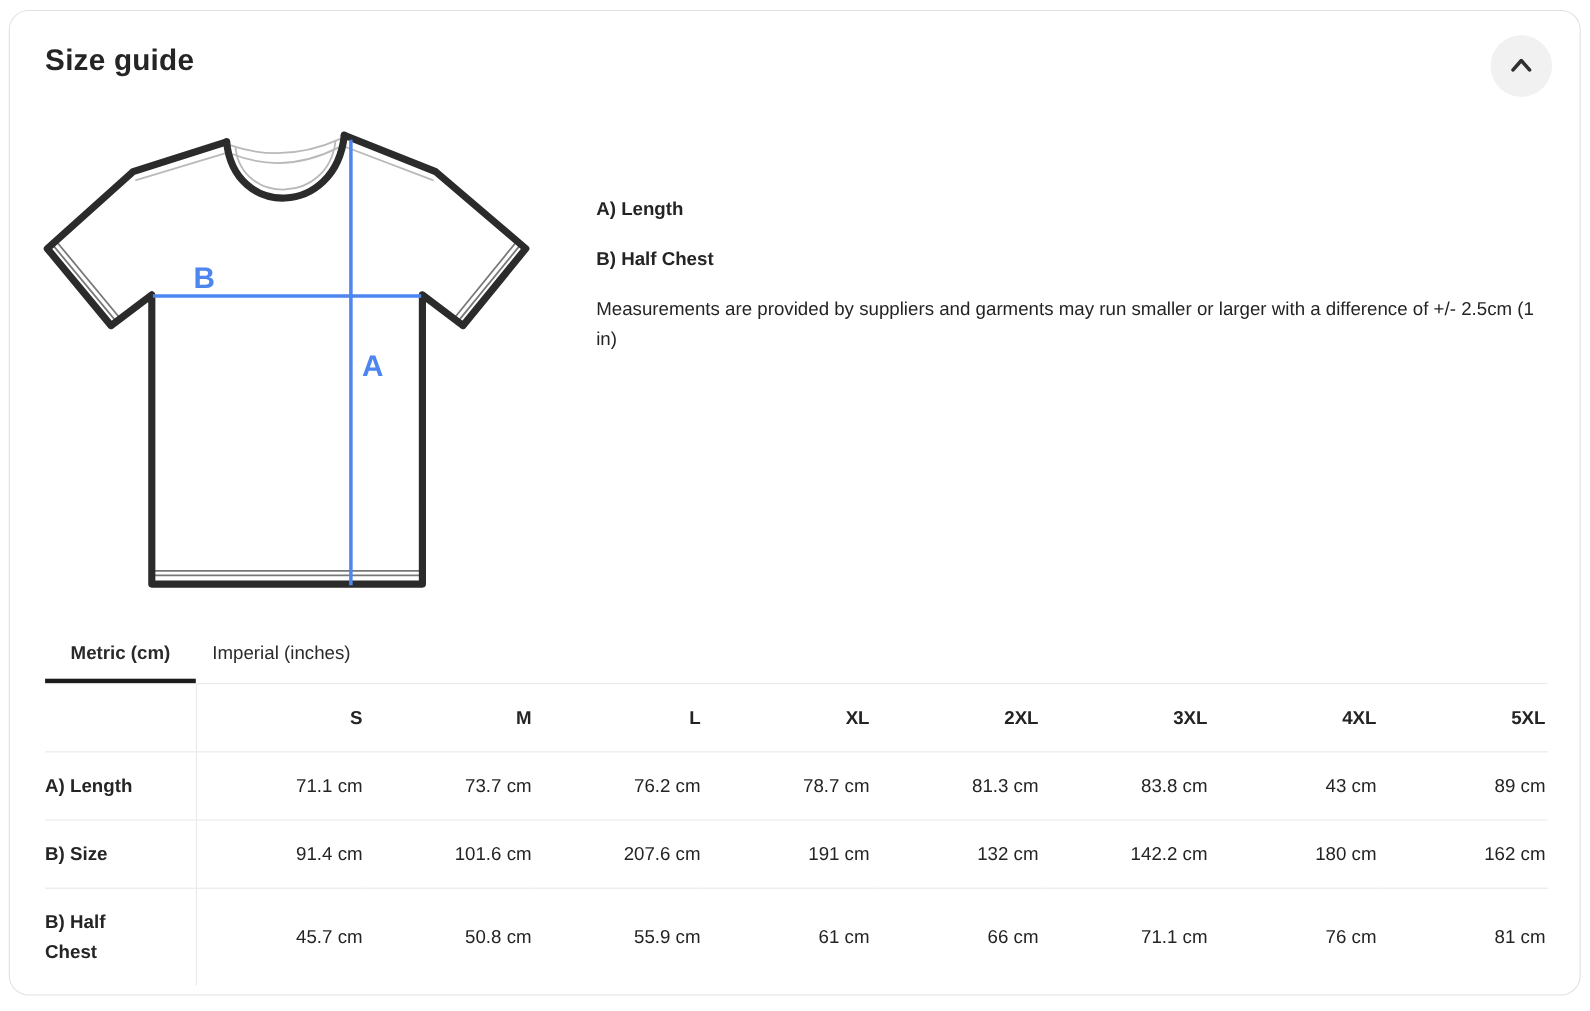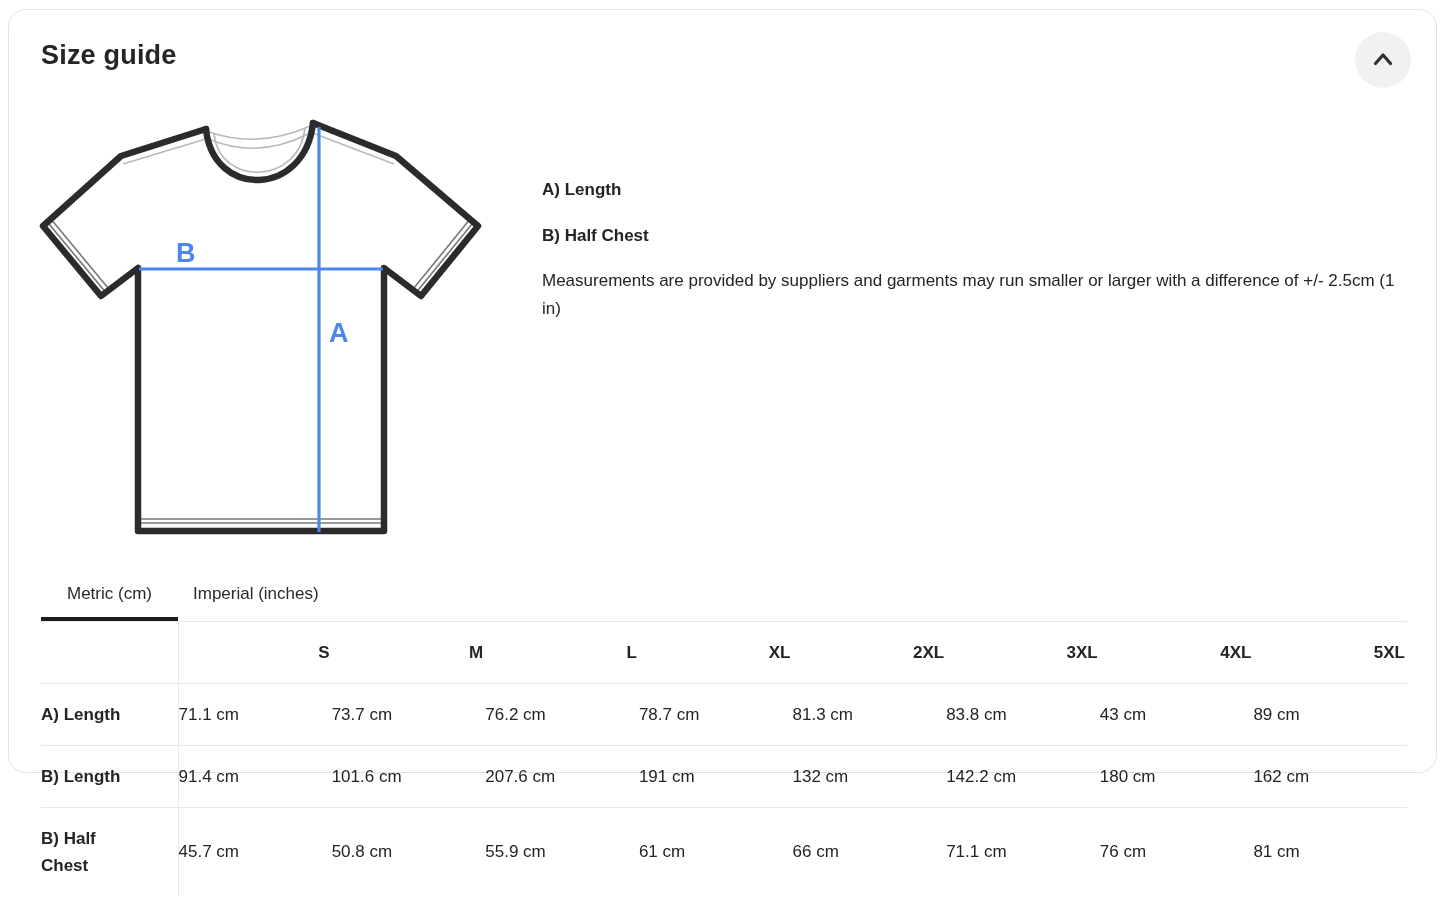--- a/index.html
+++ b/index.html
@@ -3,21 +3,21 @@
 <meta charset="utf-8">
 <style>
   * { box-sizing: border-box; }
   html,body { margin:0; padding:0; }
   body {
     width:1445px; height:919px; position:relative;
     background:#ffffff; color:#242424;
     font-family:"Liberation Sans", sans-serif;
   }
   .card {
-    position:absolute; left:8px; top:9px; width:1429px; height:764px;
+    position:absolute; left:8px; top:9px; width:1429px; height:896px;
     background:#ffffff; border:1px solid #e2e2e2; border-radius:18px;
   }
   .page-title {
     position:absolute; left:32px; top:30px; margin:0;
     font-size:27px; font-weight:700; color:#252525; letter-spacing:.2px;
   }
   .collapse-btn {
     position:absolute; top:22px; right:25px; width:56px; height:56px;
     border-radius:50%; background:#f1f1f1; border:none; cursor:pointer;
     display:flex; align-items:center; justify-content:center; padding:0;
@@ -31,21 +31,21 @@
     position:absolute; left:533px; top:166px; width:862px;
     font-size:17px; line-height:27.5px; color:#242424;
   }
   .copy h3 { font-size:17px; font-weight:700; margin:0 0 18px; }
   .copy p  { margin:0 0 18px; }
   .tabs {
     position:absolute; left:32px; top:559px; height:50px;
     display:flex; align-items:center; font-size:17px; color:#2a2a2a;
   }
   .tab { cursor:pointer; }
-  .tab.active { width:137px; text-align:center; font-weight:400; }
+  .tab.active { width:137px; text-align:center; font-weight:700; }
   .tab.inactive { margin-left:15px; }
   .tab-underline {
     position:absolute; left:32px; top:607px; width:137px; height:4px;
     background:#1c1c1c; z-index:2;
   }
   table.size-table {
     position:absolute; left:32px; top:611px; width:1366px;
     border-collapse:collapse; table-layout:fixed;
     font-size:17px; color:#242424; border-top:1px solid #e9e9e9;
   }
@@ -53,21 +53,21 @@
   .size-table th, .size-table td { padding:0 2px 0 0; }
   .size-table thead th {
     height:62px; font-weight:700; text-align:right;
     border-bottom:1px solid #e9e9e9;
   }
   .size-table th.rowlabel, .size-table th.corner {
     text-align:left; font-weight:700; padding:0 45px 0 0;
     border-right:1px solid #e9e9e9; line-height:27px;
   }
   .size-table tbody td {
-    height:62px; text-align:left; border-bottom:1px solid #e9e9e9;
+    height:62px; text-align:right; border-bottom:1px solid #e9e9e9;
   }
   .size-table tbody th.rowlabel { border-bottom:1px solid #e9e9e9; }
   .size-table tbody tr:last-child td,
   .size-table tbody tr:last-child th.rowlabel { border-bottom:none; }
   .size-table tbody tr:last-child td,
   .size-table tbody tr:last-child th.rowlabel { height:88px; }
 </style>
 </head>
 <body>
 
@@ -150,21 +150,21 @@
         <td>71.1 cm</td>
         <td>73.7 cm</td>
         <td>76.2 cm</td>
         <td>78.7 cm</td>
         <td>81.3 cm</td>
         <td>83.8 cm</td>
         <td>43 cm</td>
         <td>89 cm</td>
       </tr>
       <tr>
-        <th class="rowlabel">B) Length</th>
+        <th class="rowlabel">B) Size</th>
         <td>91.4 cm</td>
         <td>101.6 cm</td>
         <td>207.6 cm</td>
         <td>191 cm</td>
         <td>132 cm</td>
         <td>142.2 cm</td>
         <td>180 cm</td>
         <td>162 cm</td>
       </tr>
       <tr>

